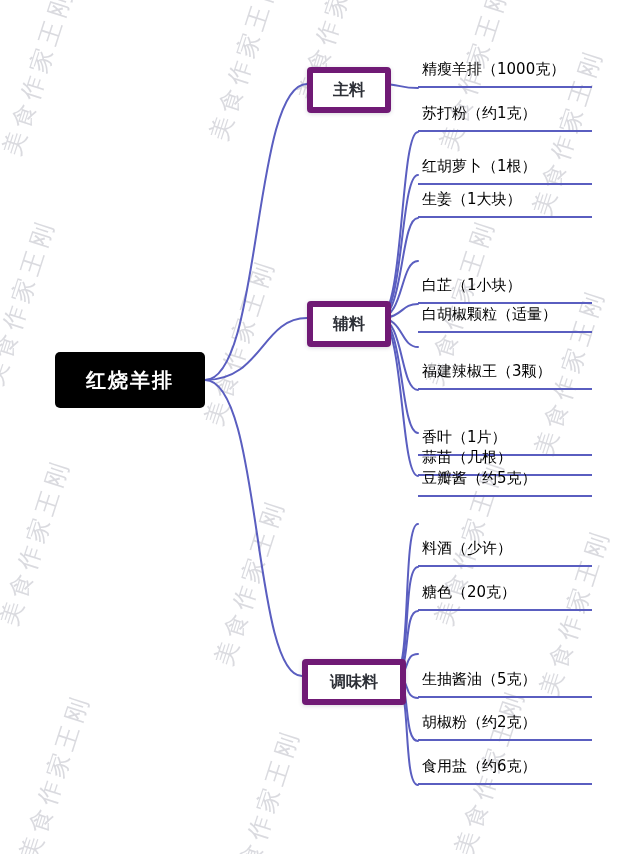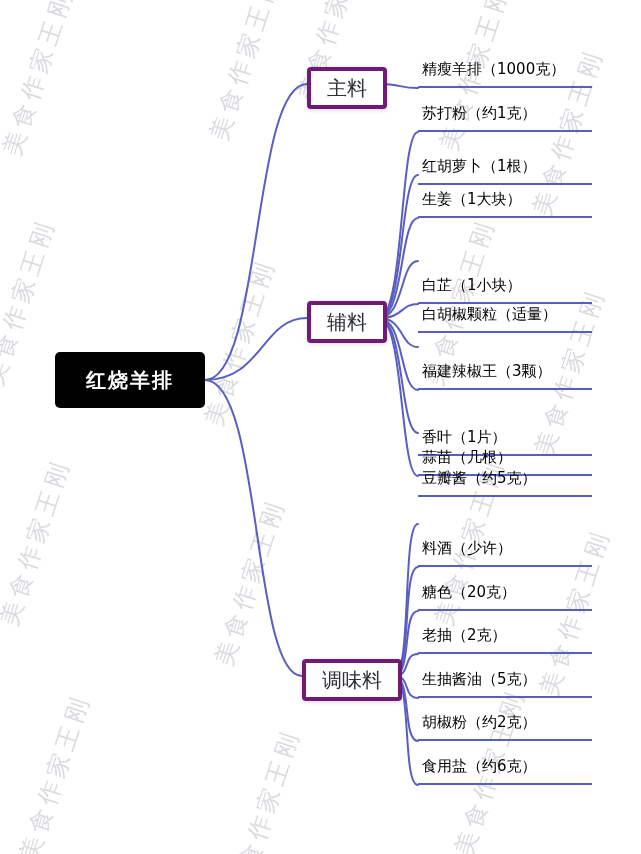--- a/index.html
+++ b/index.html
@@ -14,23 +14,23 @@
   }
   svg.links{position:absolute;left:0;top:0;z-index:1;}
   svg.links path{stroke:#5a5ec0;stroke-width:2;fill:none;stroke-linecap:round;}
   .root-node{
     position:absolute;left:55px;top:352px;width:150px;height:56px;
     background:#000000;border-radius:5px;color:#ffffff;
     font-size:20px;font-weight:bold;letter-spacing:2px;
     display:flex;align-items:center;justify-content:center;z-index:2;
   }
   .branch-node{
-    position:absolute;background:#ffffff;border:4px solid #701a75;border-radius:4px;
+    position:absolute;background:#ffffff;border:6px solid #701a75;border-radius:4px;
     box-shadow:0 1px 4px rgba(60,60,90,.20);
-    font-size:20px;font-weight:400;color:#2c2f36;
+    font-size:16px;font-weight:700;color:#2c2f36;
     display:flex;align-items:center;justify-content:center;z-index:2;
   }
   .leaf{
     position:absolute;left:418px;width:174px;height:29px;line-height:20px;
     border-bottom:2px solid #5a5ec0;padding:0 4px;box-sizing:border-box;
     font-size:15px;font-weight:500;color:#000000;white-space:nowrap;z-index:2;
   }
 </style>
 </head>
 <body>
@@ -94,18 +94,17 @@
   <div class="leaf" style="top:189px">生姜（1大块）</div>
   <div class="leaf" style="top:275px">白芷（1小块）</div>
   <div class="leaf" style="top:304px">白胡椒颗粒（适量）</div>
   <div class="leaf" style="top:361px">福建辣椒王（3颗）</div>
   <div class="leaf" style="top:427px">香叶（1片）</div>
   <div class="leaf" style="top:447px">蒜苗（几根）</div>
 
   <div class="leaf" style="top:468px">豆瓣酱（约5克）</div>
   <div class="leaf" style="top:538px">料酒（少许）</div>
   <div class="leaf" style="top:582px">糖色（20克）</div>
-  <div class="leaf" style="top:625px">老抽（2克）</div>
   <div class="leaf" style="top:669px">生抽酱油（5克）</div>
   <div class="leaf" style="top:712px">胡椒粉（约2克）</div>
   <div class="leaf" style="top:756px">食用盐（约6克）</div>
 
 </div>
 
 </body></html>

